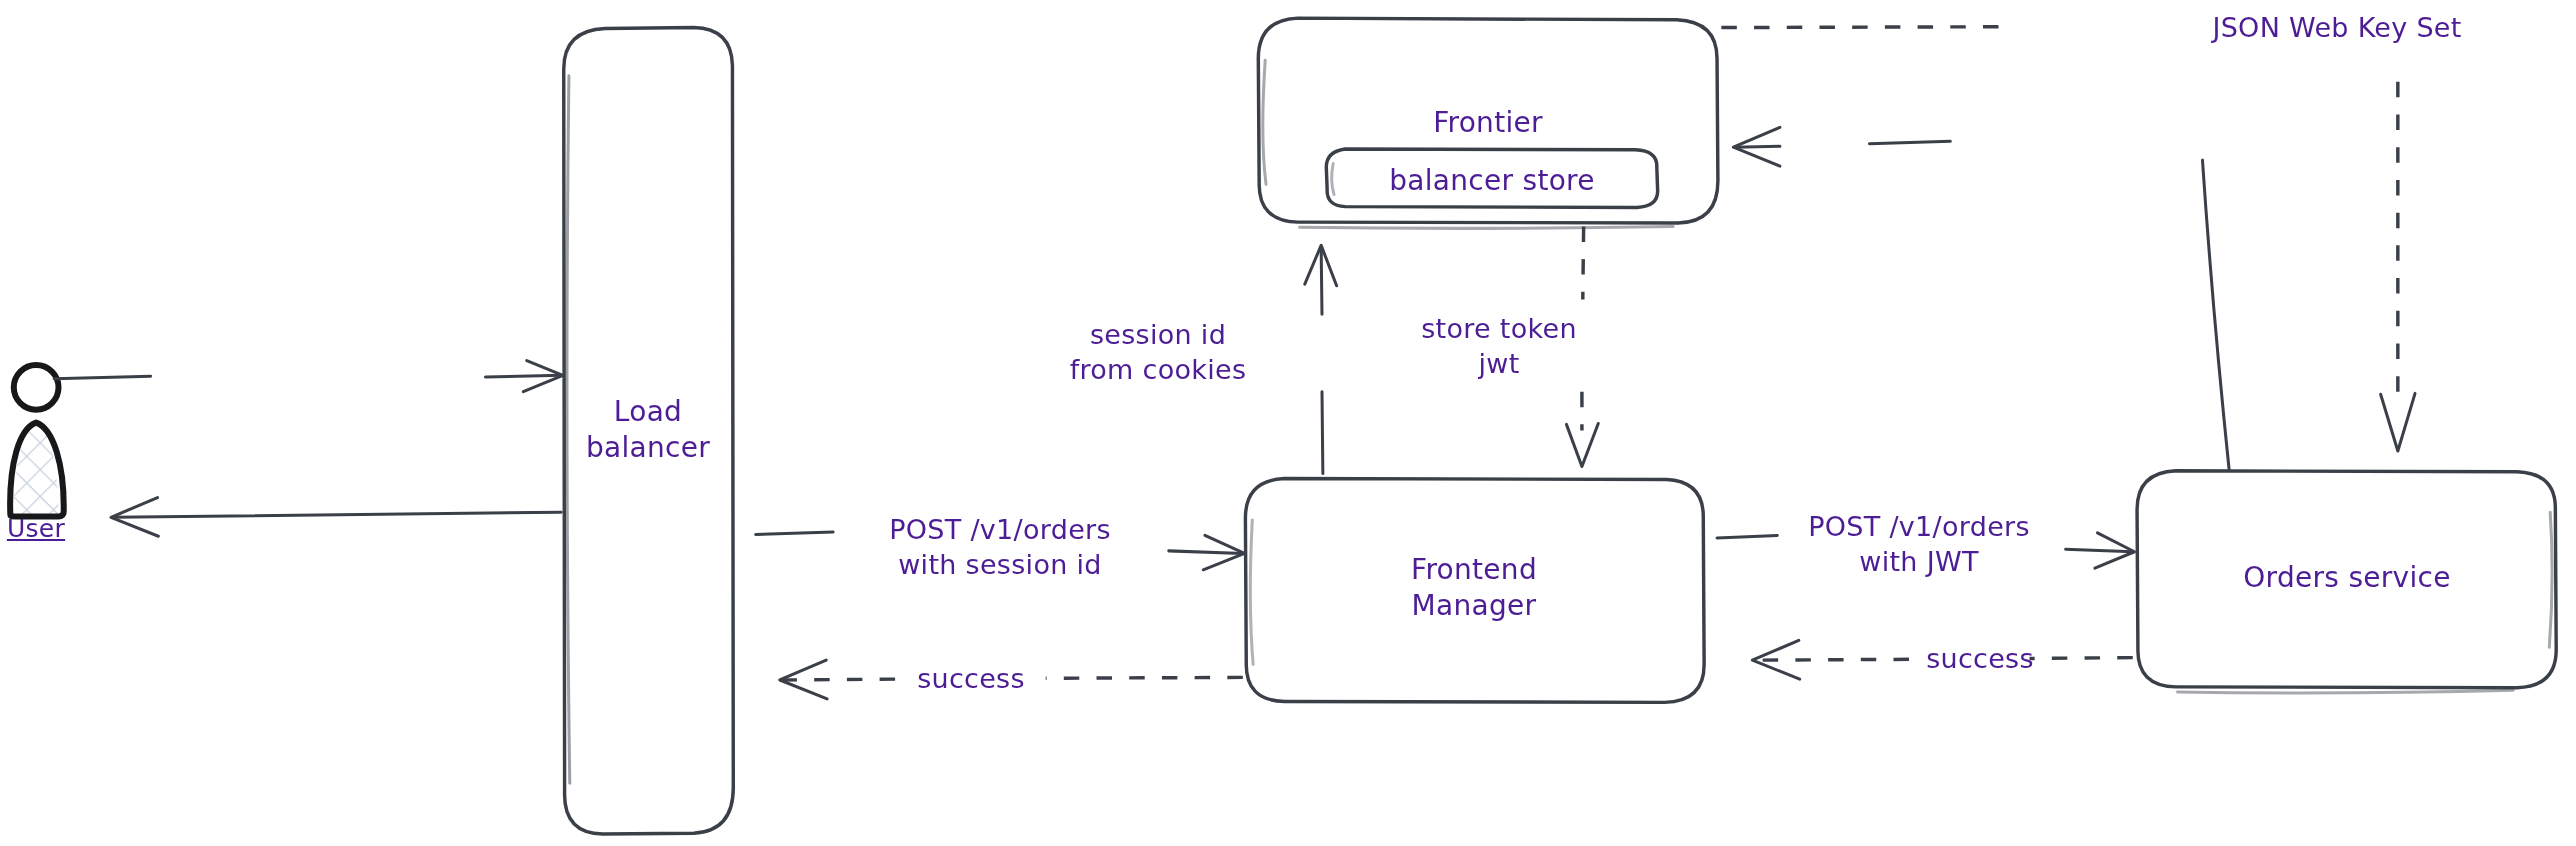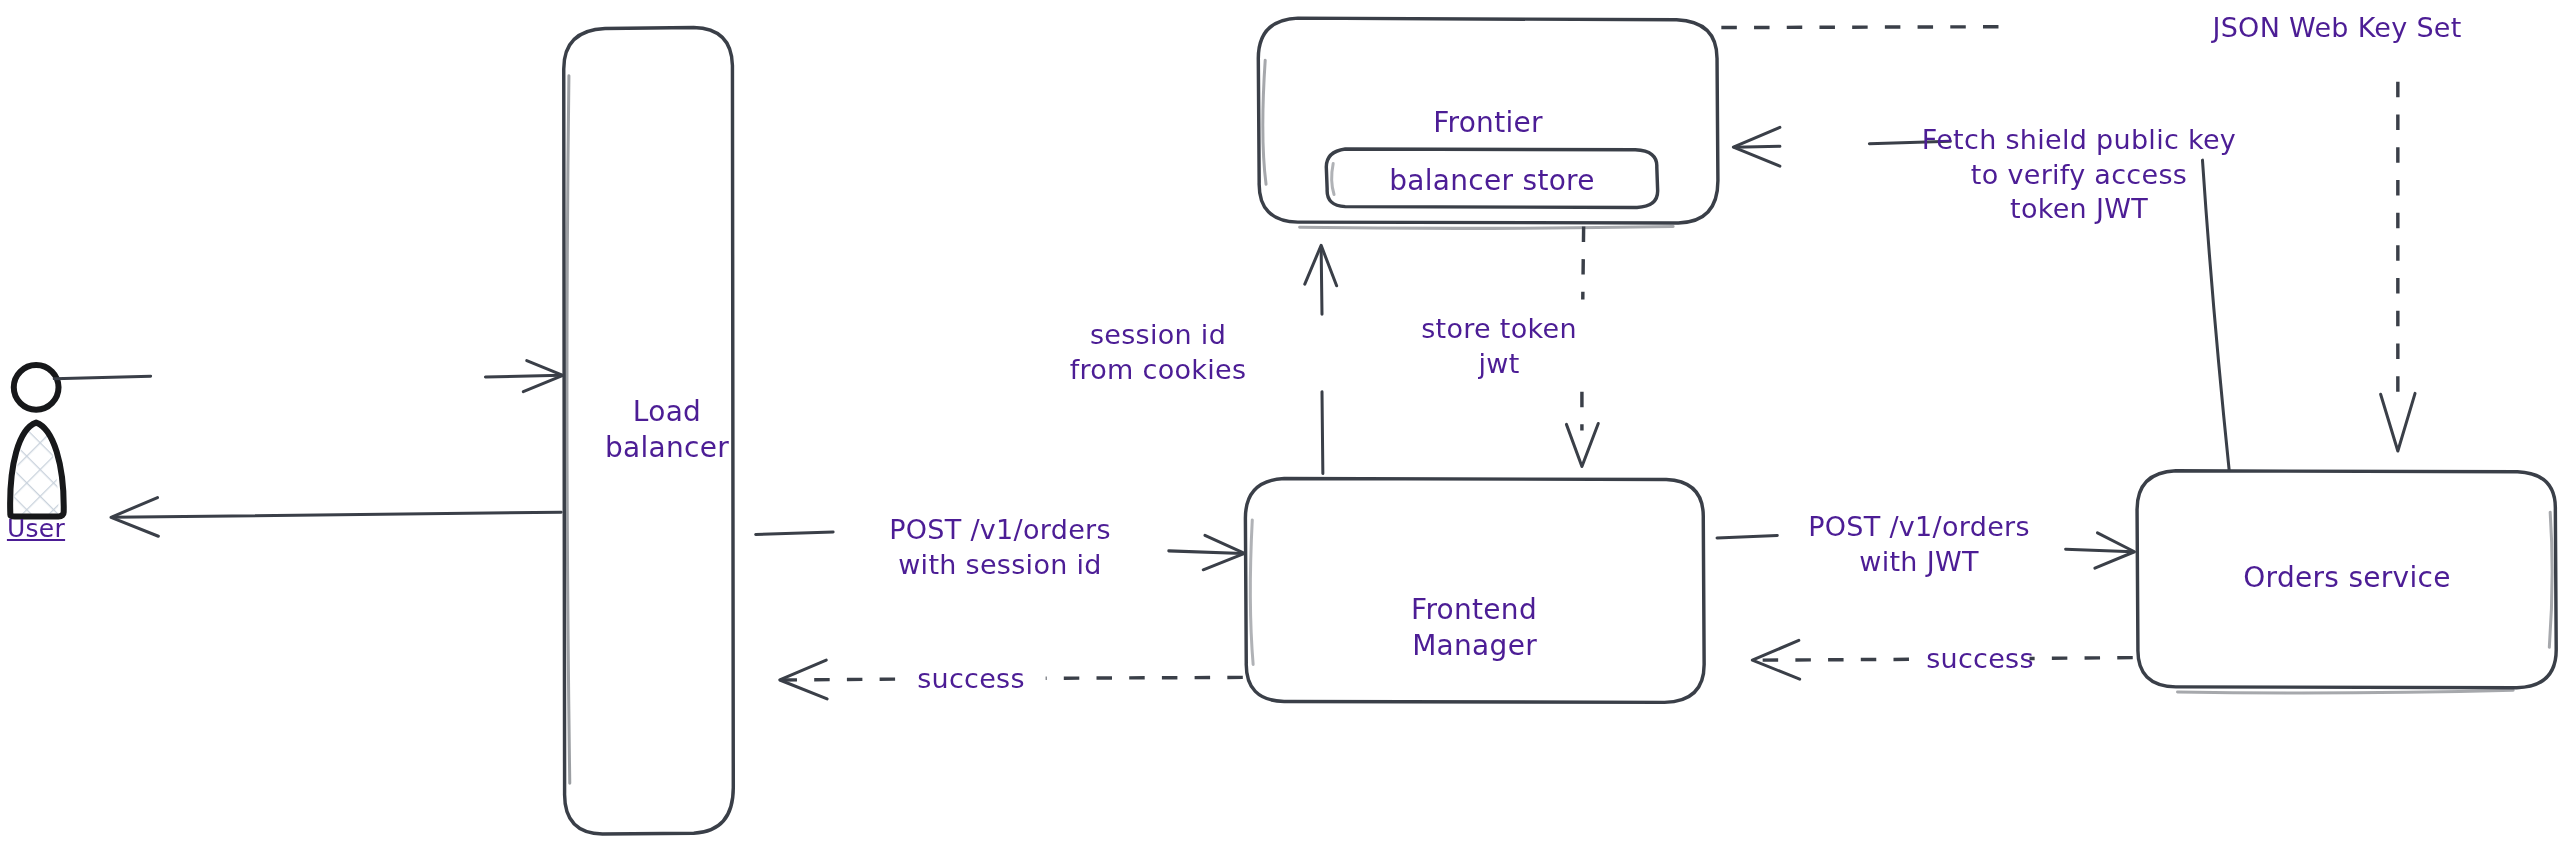--- a/index.html
+++ b/index.html
@@ -174,28 +174,28 @@
 
     <g>
       <path class="stroke-dash" d="M2000 32 L2330 31"></path>
       <path class="stroke-dash" d="M2786 95 L2786 465"></path>
       <path class="stroke-thin" d="M2766 458 L2786 524 L2806 457"></path>
     </g>
   </svg>
 
   <div class="lbl user-lbl" style="left:36px; top:529px;">User</div>
 
-  <div class="lbl node-lbl" style="left:648px; top:430px;margin-left:19px;">Load
+  <div class="lbl node-lbl" style="left:648px; top:430px;">Load
 balancer</div>
 
   <div class="lbl node-lbl" style="left:1488px; top:123px;">Frontier</div>
 
   <div class="lbl node-lbl" style="left:1492px; top:181px;">balancer store</div>
 
-  <div class="lbl node-lbl" style="left:1474px; top:628px;text-align:right;">Frontend
+  <div class="lbl node-lbl" style="left:1474px; top:588px;">Frontend
 Manager</div>
 
   <div class="lbl node-lbl" style="left:2347px; top:578px;">Orders service</div>
 
 
   <div class="lbl" style="left:1000px; top:548px; width:344px;">POST /v1/orders
 with session id</div>
 
   <div class="lbl" style="left:971px; top:679px; width:189px;">success</div>
 
@@ -203,20 +203,17 @@
 from cookies</div>
 
   <div class="lbl" style="left:1499px; top:347px; width:250px;">store token
 jwt</div>
 
   <div class="lbl" style="left:1919px; top:545px; width:327px;">POST /v1/orders
 with JWT</div>
 
   <div class="lbl" style="left:1980px; top:659px; width:189px;">success</div>
 
-  <div class="lbl" style="left:2079px; top:175px; width:430px;">Fetch shield public key
-to verify access
-token JWT</div>
 
   <div class="lbl" style="left:2337px; top:28px; width:344px;">JSON Web Key Set</div>
 
 </div>
 
 
 </body></html>

